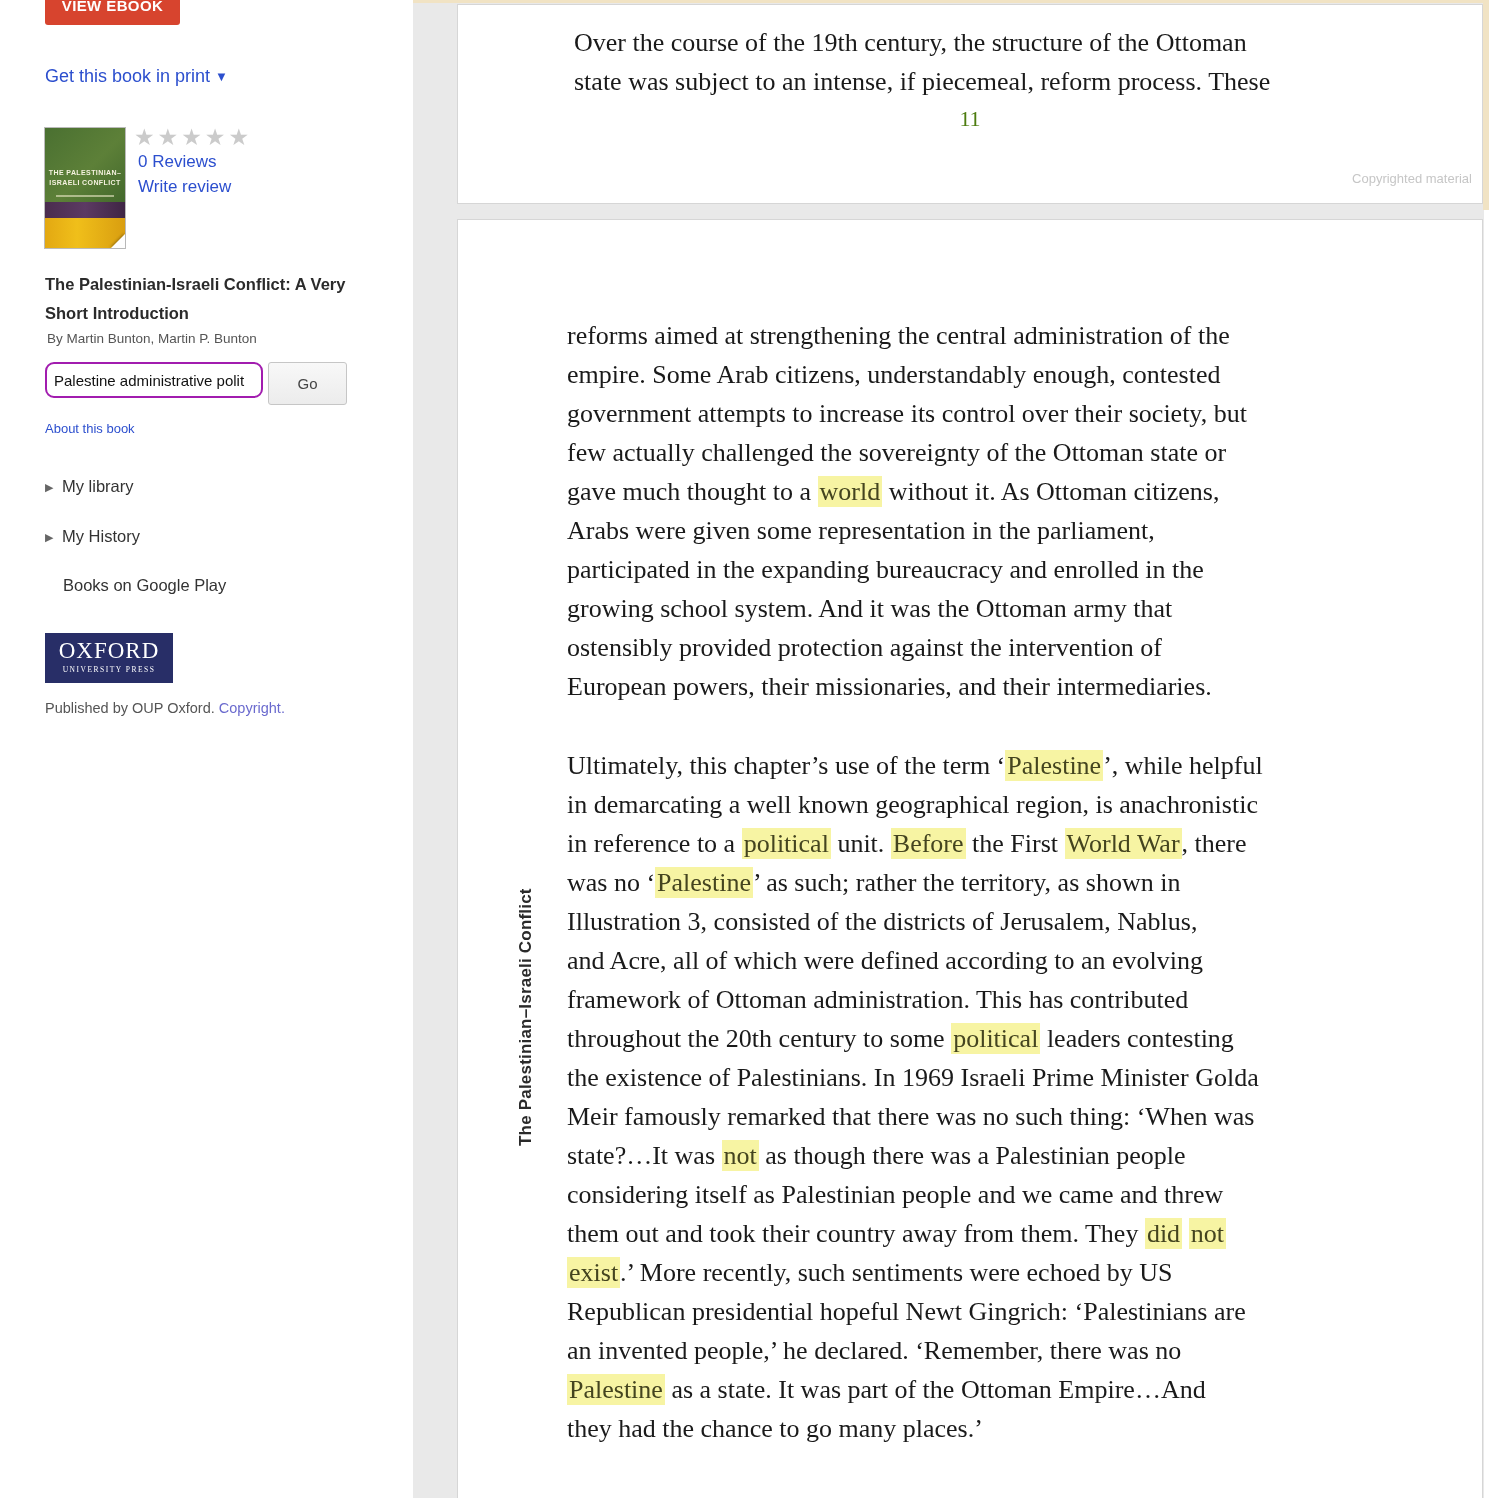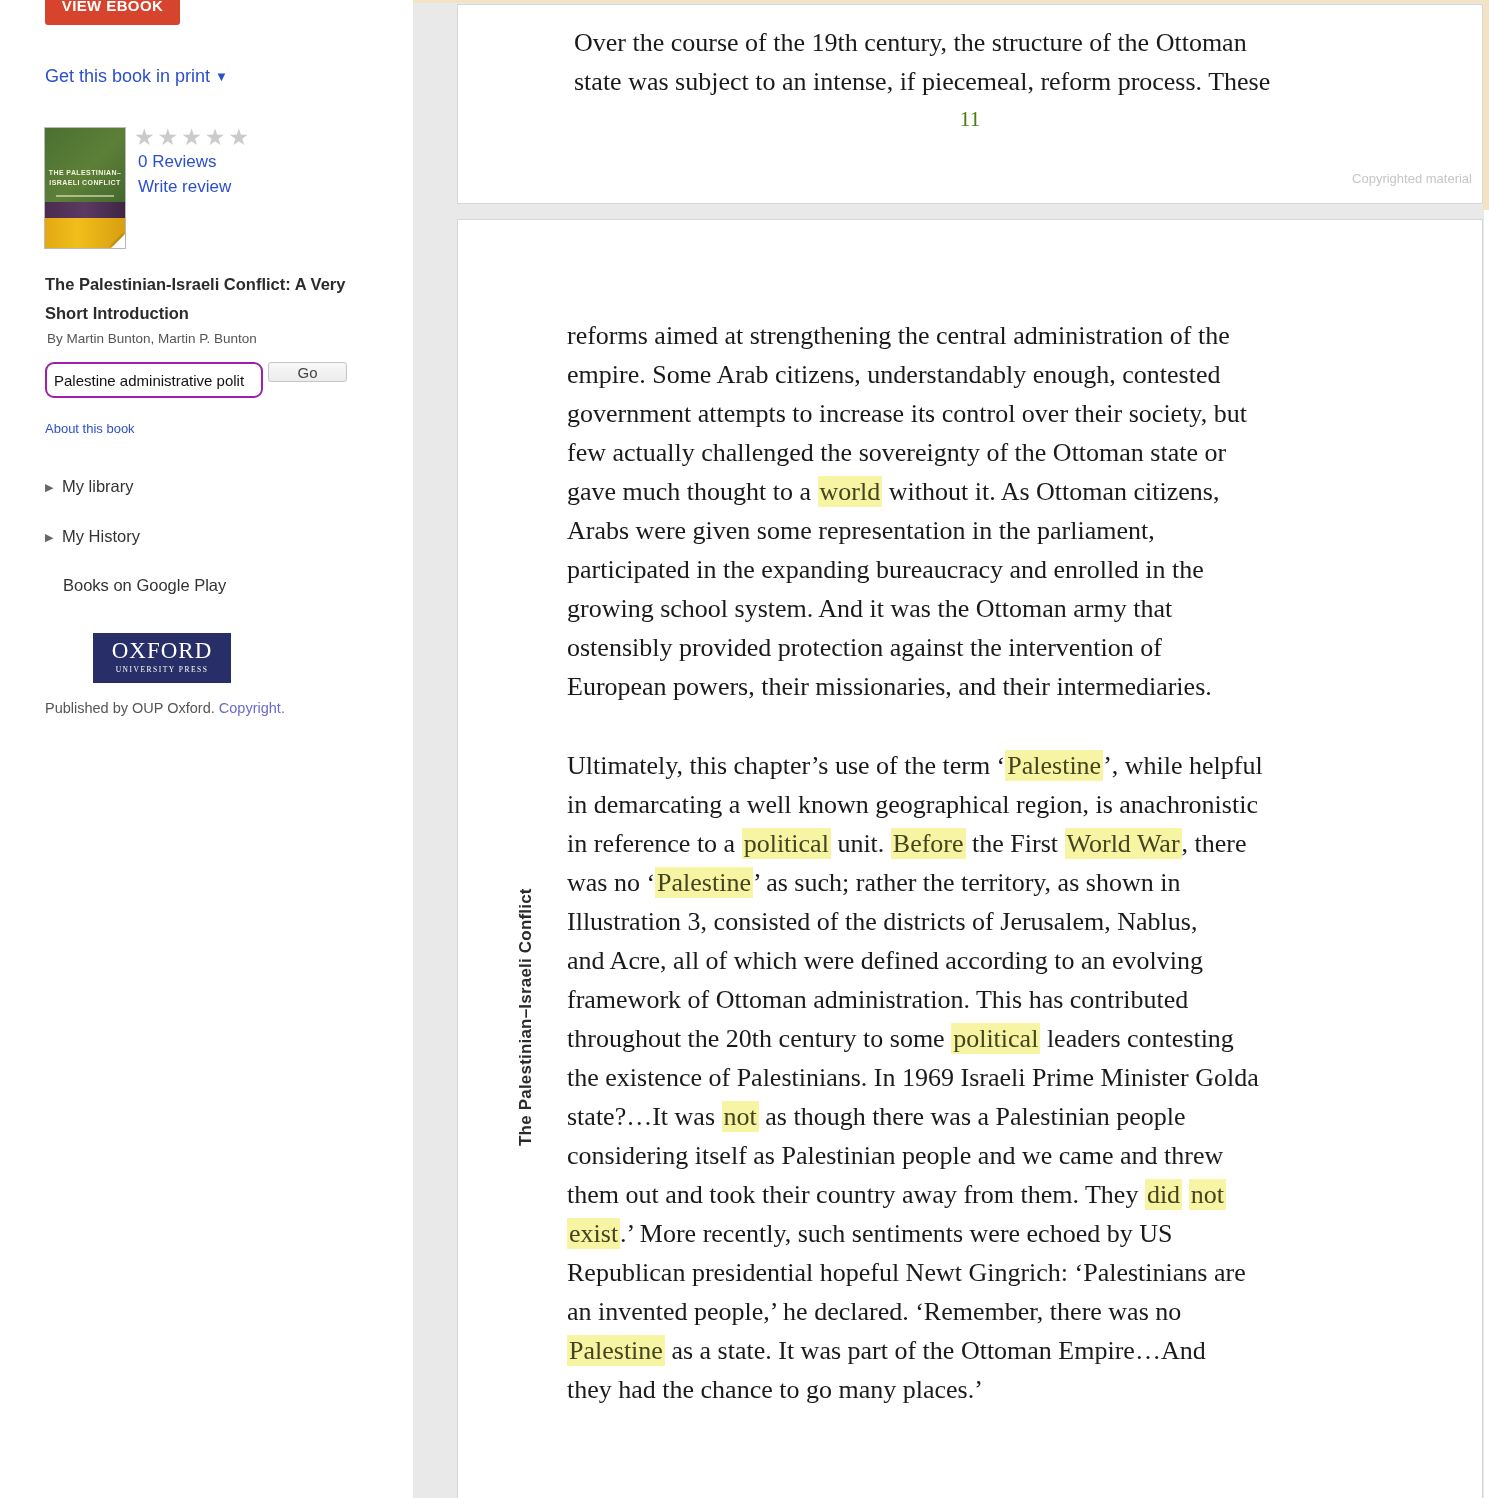--- a/index.html
+++ b/index.html
@@ -34,30 +34,30 @@
   
   .book-title{position:absolute;left:45px;top:270px;width:336px;font-size:16.5px;font-weight:bold;color:#2b2b2b;line-height:29px;}
   .byline{position:absolute;left:47px;top:331px;font-size:13.5px;color:#555;}
   
   .search-input{
     position:absolute;left:45px;top:362px;width:200px;height:32px;
     border:2px solid #a21caf;border-radius:9px;padding:0 7px;font-size:15px;color:#111;
     font-family:"Liberation Sans",sans-serif;outline:none;background:#fff;
   }
   .go-btn{
-    position:absolute;left:268px;top:362px;width:79px;height:20px;
+    position:absolute;left:268px;top:362px;width:79px;height:43px;
     background:linear-gradient(#f8f8f8,#ececec);border:1px solid #c6c6c6;border-radius:3px;
     font-size:15px;color:#444;font-family:"Liberation Sans",sans-serif;cursor:pointer;
   }
   .about{position:absolute;left:45px;top:421px;font-size:13px;}
   
   .navrow{position:absolute;left:45px;font-size:16.5px;color:#333;cursor:pointer;}
   .navrow .arrow{display:inline-block;width:17px;font-size:11px;color:#666;vertical-align:1px;}
   
-  .oup{position:absolute;left:45px;top:633px;width:138px;height:50px;background:#282e67;color:#fff;text-align:center;cursor:pointer;margin-left:48px;}
+  .oup{position:absolute;left:45px;top:633px;width:128px;height:50px;background:#282e67;color:#fff;text-align:center;cursor:pointer;}
   .oup .ox{font-family:"Liberation Serif","DejaVu Serif",serif;font-size:23px;letter-spacing:1px;margin-top:5px;}
   .oup .up{font-family:"Liberation Serif","DejaVu Serif",serif;font-size:7.5px;letter-spacing:1.5px;margin-top:1px;}
   .published{position:absolute;left:45px;top:700px;font-size:14.5px;color:#555;}
   .published .cplink{color:#6a6ace;cursor:pointer;}
   
   #pane{position:absolute;left:413px;top:0;width:1076px;height:1498px;background:#e9e9e9;}
   .tan-top{position:absolute;left:0;top:0;width:1076px;height:3px;background:#f1e3c4;}
   .white-right{position:absolute;left:1071px;top:0;width:5px;height:1498px;background:#fff;}
   .tan-right{position:absolute;left:1070px;top:0;width:6px;height:210px;background:#f1e3c4;}
   .page{position:absolute;left:44px;width:1026px;background:#fff;border:1px solid #d6d6d6;box-sizing:border-box;}
@@ -169,20 +169,21 @@
           <div class="para">
             <div class="tline">Ultimately, this chapter’s use of the term ‘<span class="hl">Palestine</span>’, while helpful</div>
             <div class="tline">in demarcating a well known geographical region, is anachronistic</div>
             <div class="tline">in reference to a <span class="hl">political</span> unit. <span class="hl">Before</span> the First <span class="hl">World War</span>, there</div>
             <div class="tline">was no ‘<span class="hl">Palestine</span>’ as such; rather the territory, as shown in</div>
             <div class="tline">Illustration 3, consisted of the districts of Jerusalem, Nablus,</div>
             <div class="tline">and Acre, all of which were defined according to an evolving</div>
             <div class="tline">framework of Ottoman administration. This has contributed</div>
             <div class="tline">throughout the 20th century to some <span class="hl">political</span> leaders contesting</div>
             <div class="tline">the existence of Palestinians. In 1969 Israeli Prime Minister Golda</div>
+            <div class="tline">Meir famously remarked that there was no such thing: ‘When was</div>
             <div class="tline">state?…It was <span class="hl">not</span> as though there was a Palestinian people</div>
             <div class="tline">considering itself as Palestinian people and we came and threw</div>
             <div class="tline">them out and took their country away from them. They <span class="hl">did</span> <span class="hl">not</span></div>
             <div class="tline"><span class="hl">exist</span>.’ More recently, such sentiments were echoed by US</div>
             <div class="tline">Republican presidential hopeful Newt Gingrich: ‘Palestinians are</div>
             <div class="tline">an invented people,’ he declared. ‘Remember, there was no</div>
             <div class="tline"><span class="hl">Palestine</span> as a state. It was part of the Ottoman Empire…And</div>
             <div class="tline">they had the chance to go many places.’</div>
           </div>
         </div>

